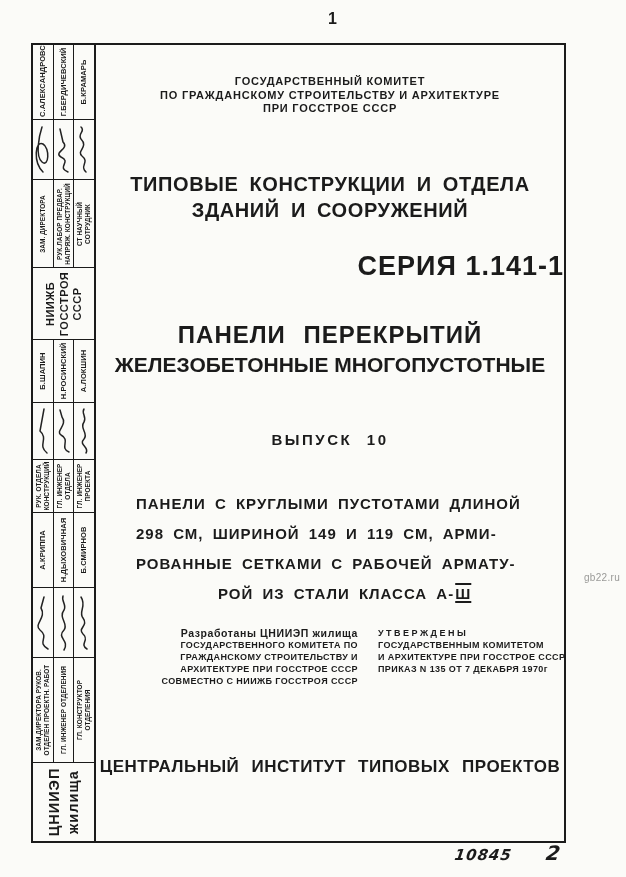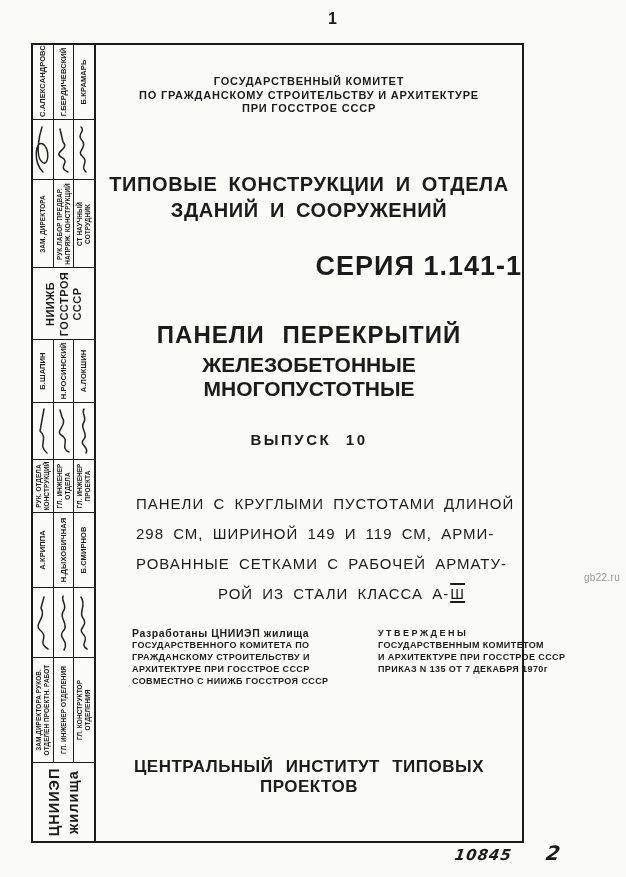--- a/index.html
+++ b/index.html
@@ -48,44 +48,44 @@
   .name-cell .rot{font-weight:bold; font-size:7.5px; letter-spacing:0.1px; white-space:nowrap;}
   .role-cell .rot{font-weight:bold; font-size:6.4px; line-height:8px; letter-spacing:0.1px;}
   .org-cell .rot{font-weight:bold;}
   .org-niizhb .rot{font-size:11px; line-height:13.5px; letter-spacing:0.5px;}
   .org-cniiep .rot{font-size:14.5px; line-height:19px; letter-spacing:1px;}
   .sig-cell svg{position:absolute; left:50%; top:50%; transform:translate(-50%,-50%) rotate(-90deg); overflow:visible;}
   .sig-cell path{fill:none; stroke:#222; stroke-width:1.5; stroke-linecap:round;}
 
   
   .frame{
-    position:absolute; left:94px; top:43px; width:430px; height:800px;
+    position:absolute; left:94px; top:43px; width:472px; height:800px;
     border:2.5px solid var(--ink); background:var(--paper); z-index:1;
   }
   .centered{position:absolute; left:0; width:100%; text-align:center;}
 
   .org-header{top:30px; font-size:11px; font-weight:bold; line-height:13.5px; letter-spacing:0.8px;}
   .doc-title{top:126px; font-size:20px; font-weight:bold; line-height:26px; letter-spacing:0.6px; word-spacing:5px;}
   .series{top:206px; font-size:27px; font-weight:bold; letter-spacing:1px;text-align:right;}
   .subject-1{top:276px; font-size:24px; font-weight:bold; letter-spacing:1px; word-spacing:10px;}
   .subject-2{top:308px; font-size:21px; font-weight:bold; letter-spacing:0px;}
   .issue{top:386px; font-size:15px; font-weight:bold; letter-spacing:2.5px; word-spacing:8px;}
 
   .description{
     position:absolute; top:444px; left:40px; width:440px;
-    font-size:15px; font-weight:normal; line-height:30px; letter-spacing:1px; word-spacing:4px;
+    font-size:15px; font-weight:bold; line-height:30px; letter-spacing:1px; word-spacing:4px;
   }
   .description .last{padding-left:82px;}
   .steel{
     text-decoration:underline overline; text-decoration-thickness:1.5px; text-underline-offset:2px;
     padding:0 1px;
   }
 
   .credit{position:absolute; top:582px; font-size:9px; font-weight:bold; line-height:12px; letter-spacing:0.4px;}
-  .credit-dev{left:36px; width:226px;}
+  .credit-dev{left:36px; width:226px;text-align:right;}
   .credit-dev .l0{font-size:10.5px; letter-spacing:0.6px;}
   .credit-app{left:282px; width:218px;}
   .credit-app .l0{letter-spacing:2.5px;}
 
   .publisher{top:712px; font-size:17px; font-weight:bold; letter-spacing:0.5px; word-spacing:7px;}
   .city{top:738px; font-size:13px; font-weight:bold; letter-spacing:3.5px;}
 </style>
 </head>
 <body>
 

